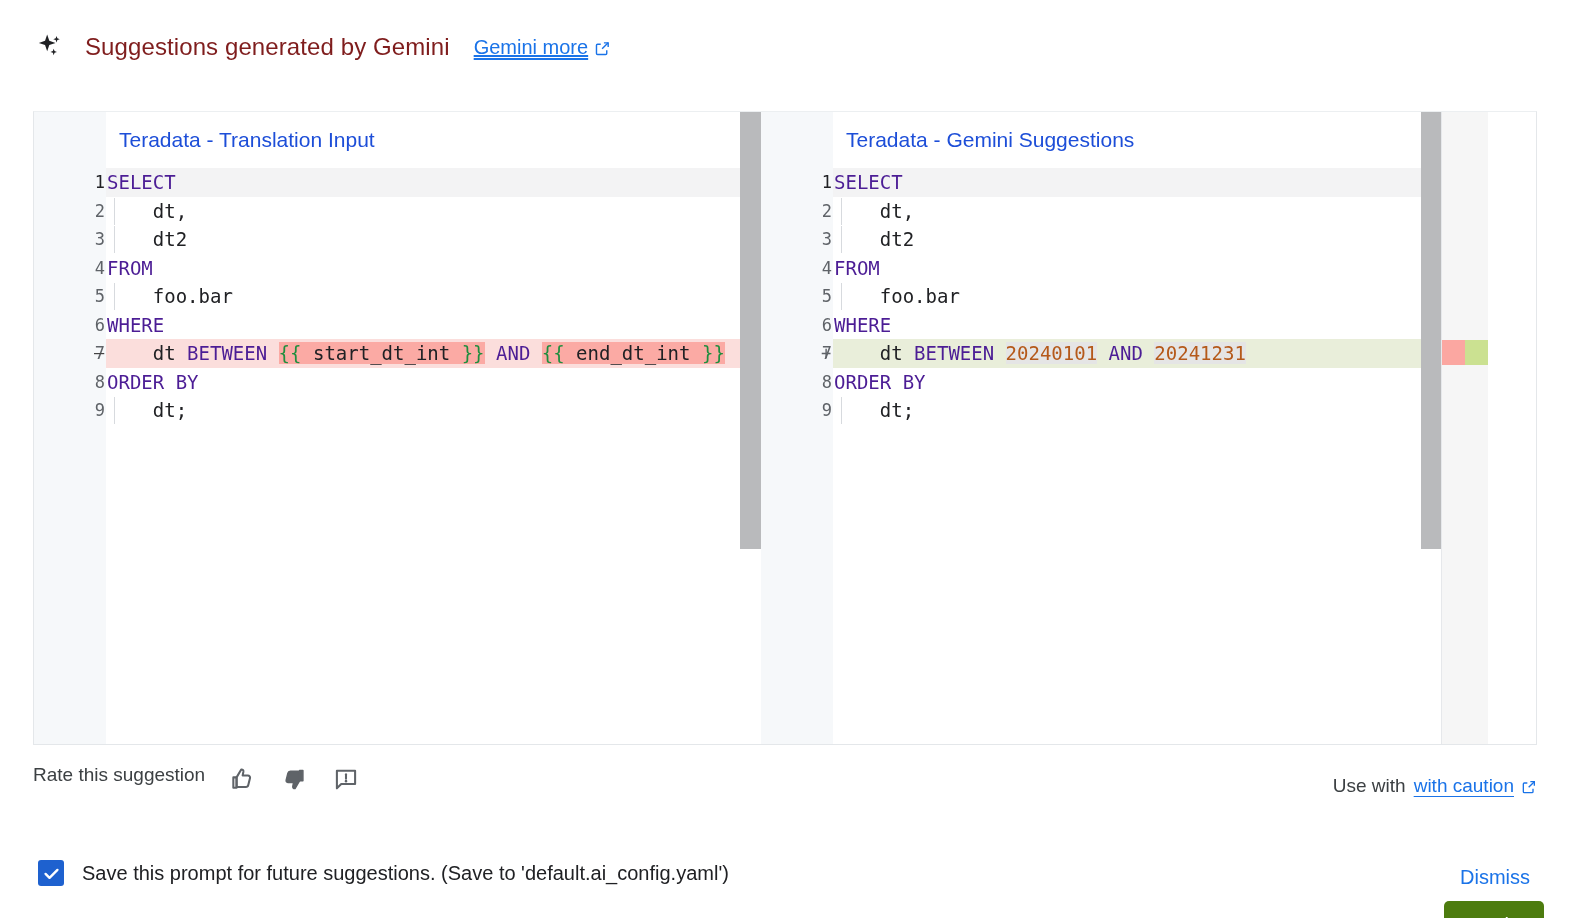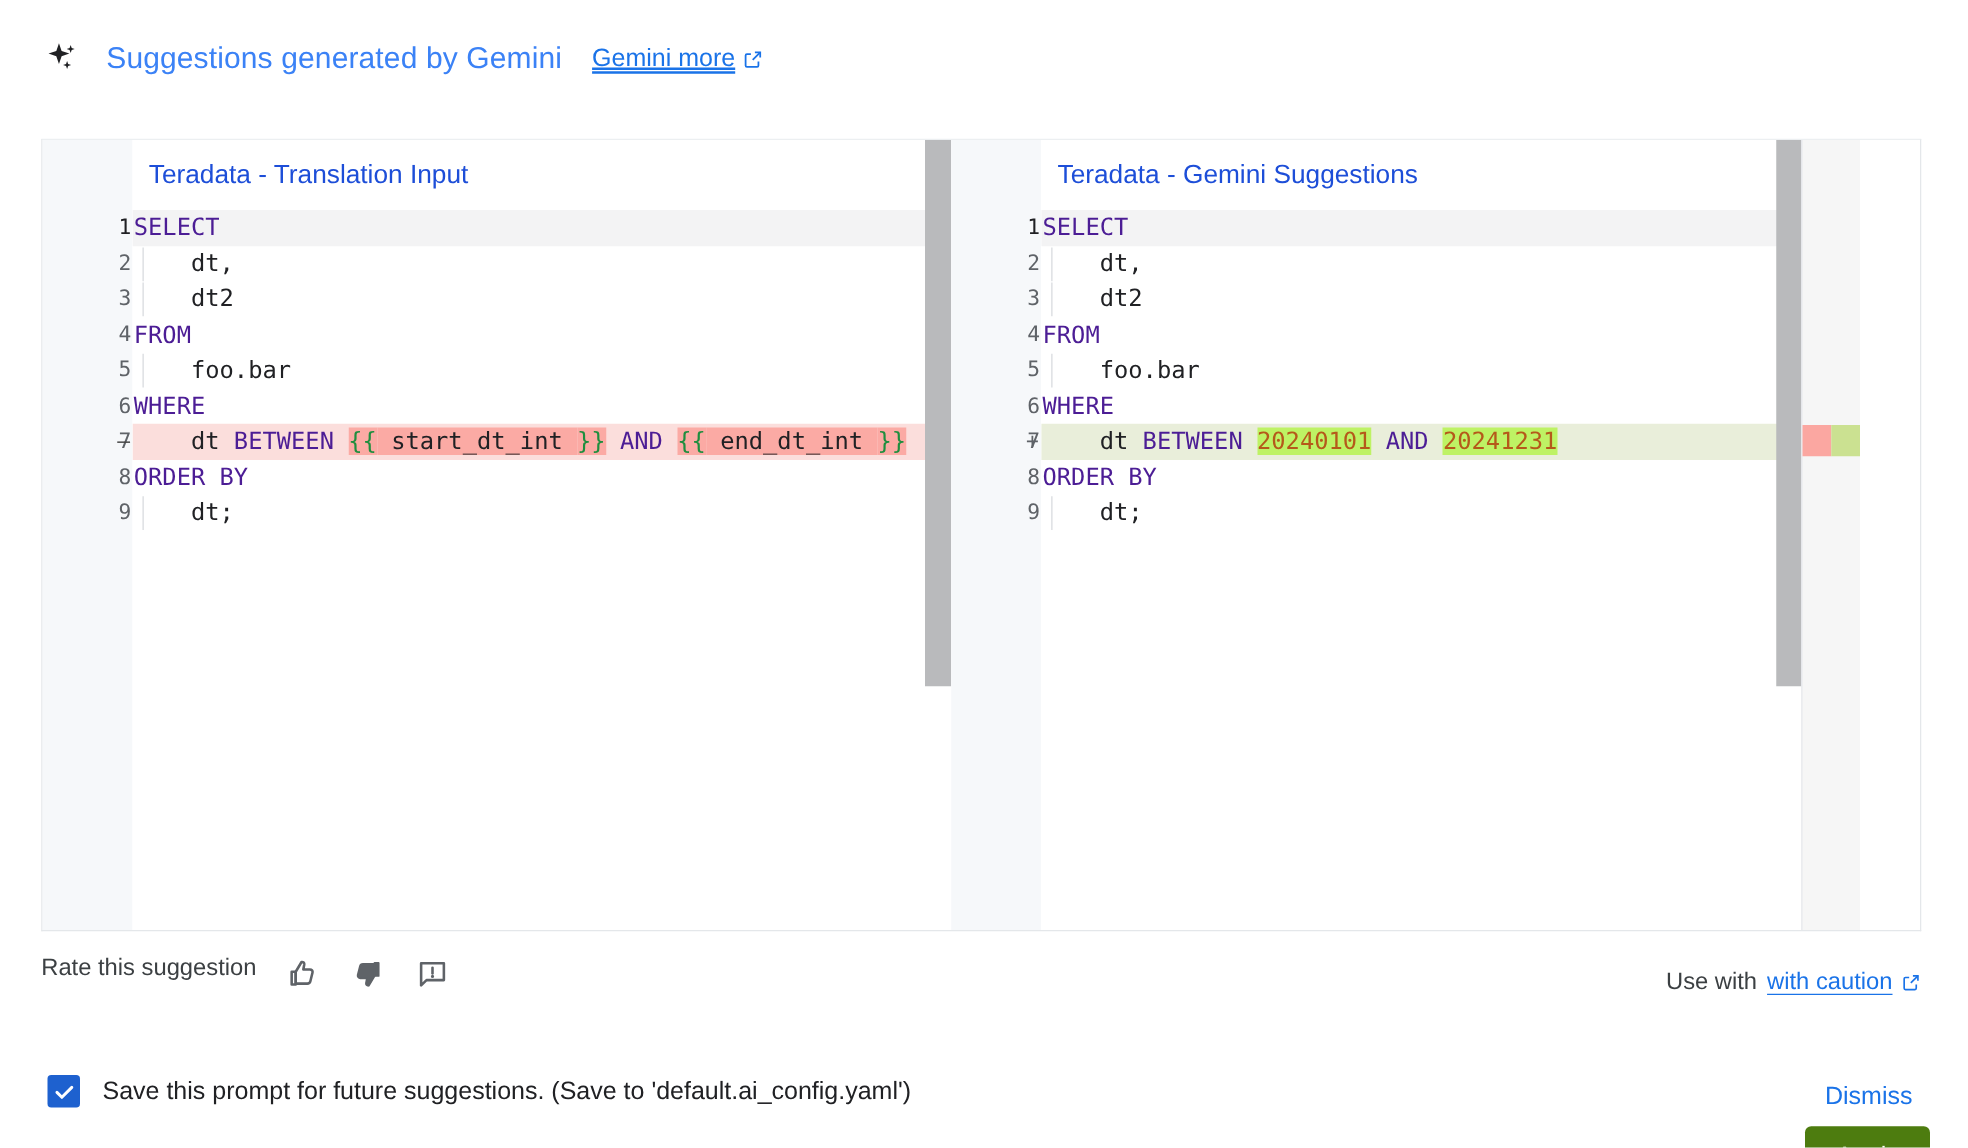--- a/index.html
+++ b/index.html
@@ -13,21 +13,21 @@
   }
 
   
   .hdr{
     position:absolute; left:33px; top:24px;
     display:flex; align-items:center; gap:0px;
     height:46px;
   }
   .spark{ width:34px;height:34px;display:block;flex:0 0 auto; }
   .hdr-title{
-    font-size:24px; color:#3b82f6; letter-spacing:0.1px;
+    font-size:24px; color:#7f1d1d; letter-spacing:0.1px;
     margin-left:18px; white-space:nowrap;
   }
   .learn{
     margin-left:24px; display:flex;align-items:center;gap:6px;
     color:#1a73e8; font-size:20px; white-space:nowrap;
   }
   .learn .lm-txt{ text-decoration:underline; text-underline-offset:4px;}
   .ext{width:17px;height:17px;display:block}
 
   
@@ -85,21 +85,21 @@
 
   .guide{
     position:absolute; left:8px; top:1px; width:1px; height:27px;
     background:#d7dade;
   }
 
   .kw{ color:#4c1d95; }
   .num{ color:#b5591a; }
   .brace{ color:#1e8e3e; }
   .wdel{ background:#fbaaa4; }
-  .wadd{ background:#bef264; }
+  .wadd{ background:#e5e5e5; }
 
   
   .sbar{
     position:absolute; top:0; width:21px; height:100%;
     background:transparent;
   }
   .sbar .thumb{
     position:absolute; left:0; top:0; width:21px; height:437px;
     background:#b9babc;
   }

